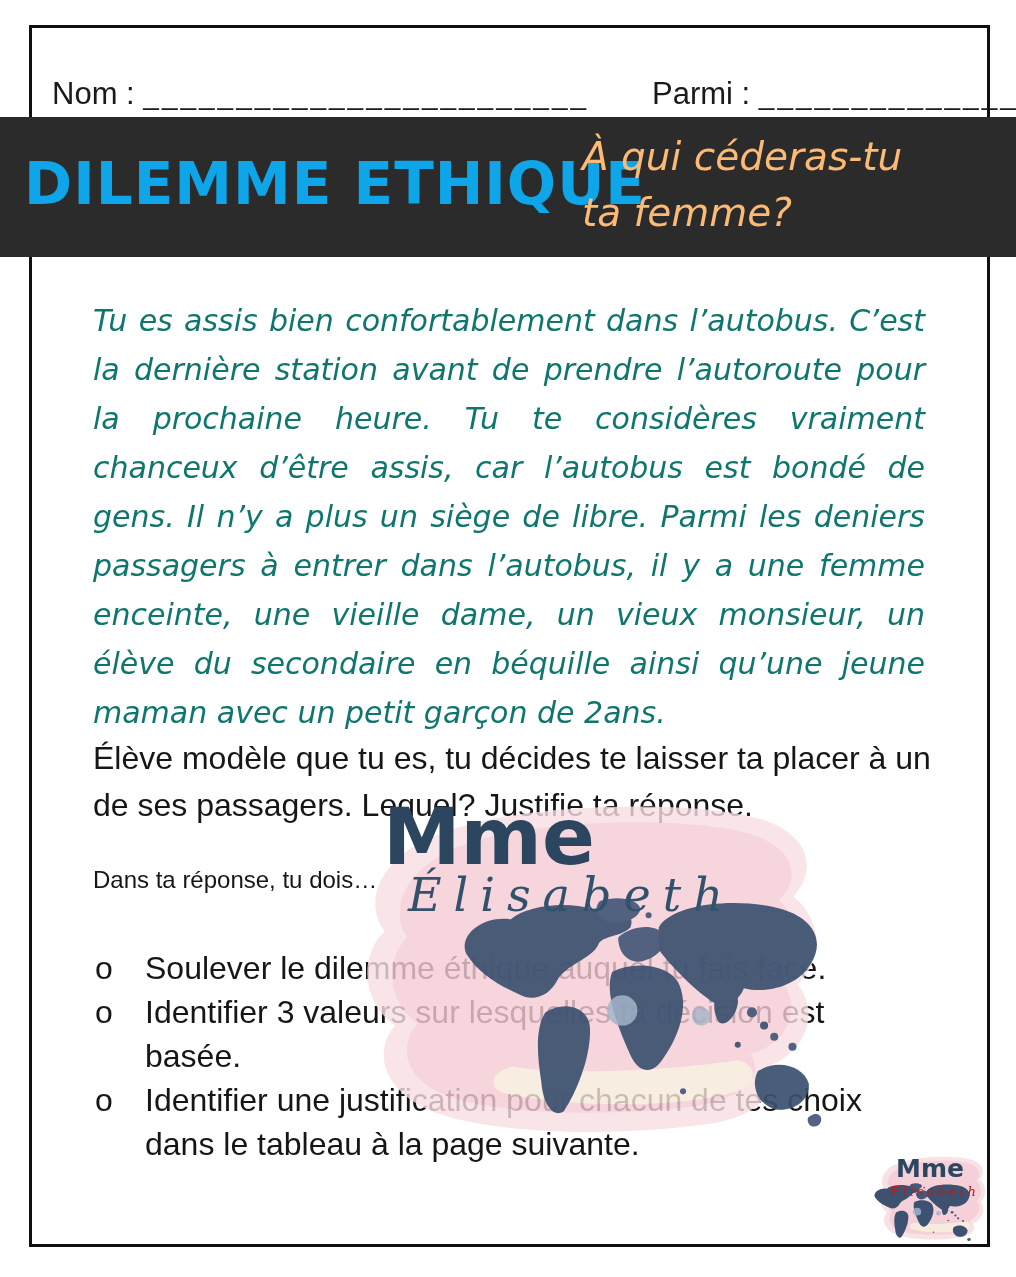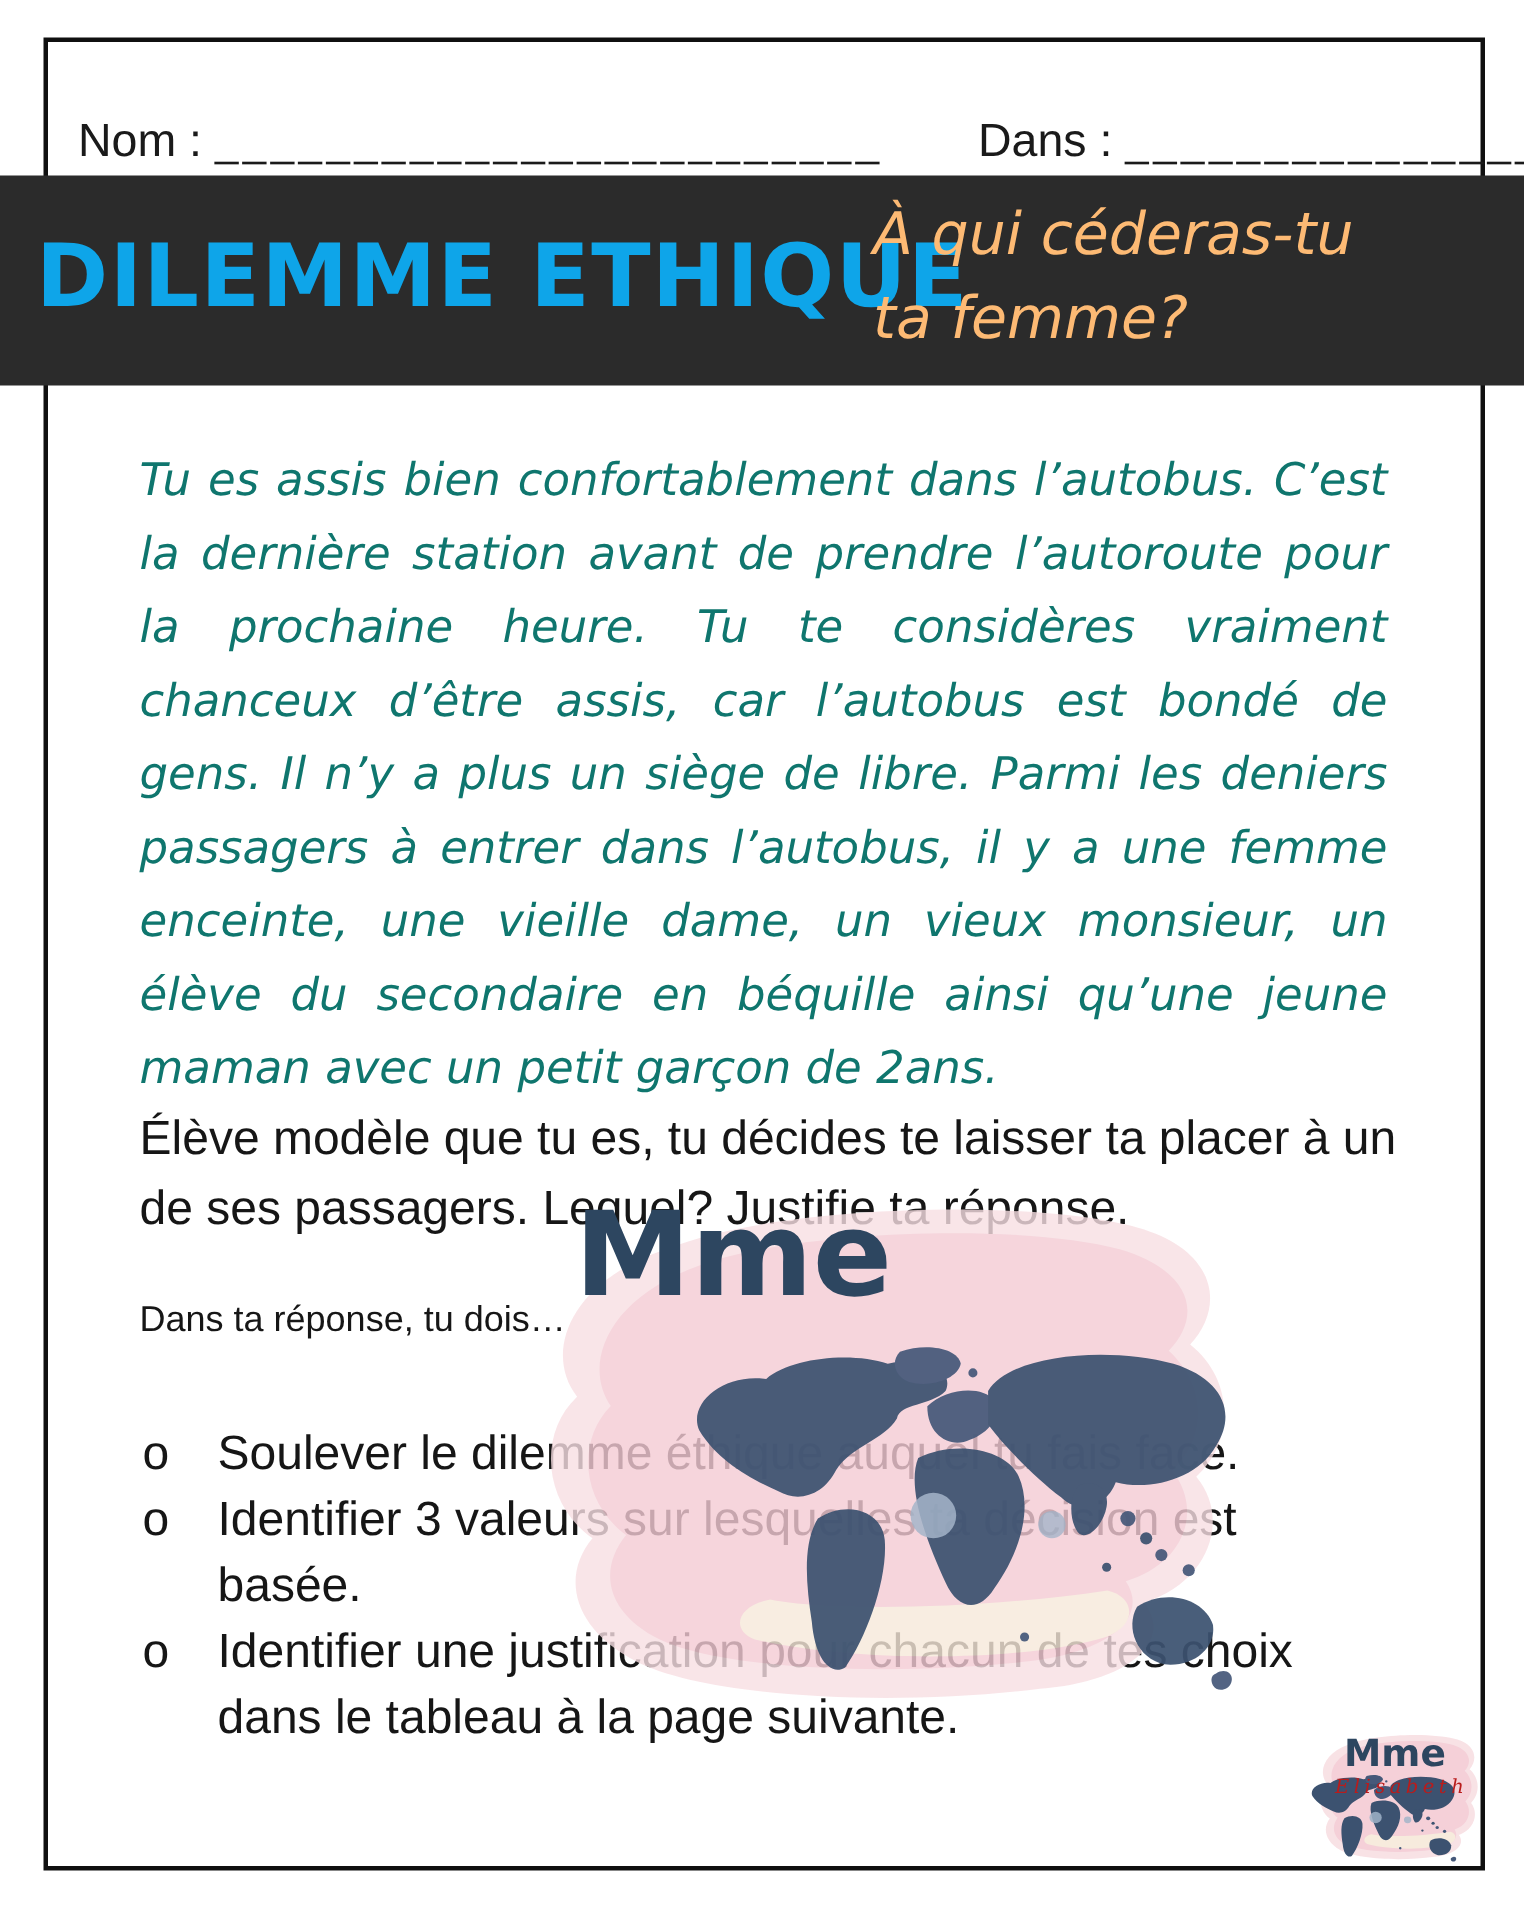--- a/index.html
+++ b/index.html
@@ -114,21 +114,21 @@
     </defs>
   </svg>
 
   <div class="page-border"></div>
 
   <div class="field field-nom">
     <span>Nom :</span>
     <span class="fill-line">________________________</span>
   </div>
   <div class="field field-date">
-    <span>Dans :</span>
+    <span>Parmi :</span>
     <span class="fill-line">_________________</span>
   </div>
 
   <div class="banner">
     <div class="banner-title">DILEMME ETHIQUE</div>
     <div class="banner-sub">
       <div>À qui céderas-tu</div>
       <div>ta femme?</div>
     </div>
   </div>
@@ -154,20 +154,21 @@
     </div>
   </div>
 
   <svg class="wm-pink" viewBox="0 0 460 330" preserveAspectRatio="none">
       <use href="#splash"></use>
     </svg>
   <svg class="wm-map" viewBox="0 0 380 250" preserveAspectRatio="none">
       <use href="#worldmap"></use>
     </svg>
   <div class="wm-mme">Mme</div>
+  <div class="wm-script">Élisabeth</div>
 
   <div class="logo">
     <svg class="logo-pink" viewBox="0 0 460 330" preserveAspectRatio="none">
         <use href="#splash"></use>
       </svg>
     <svg class="logo-map" viewBox="0 0 380 250" preserveAspectRatio="none">
         <use href="#worldmap"></use>
       </svg>
     <div class="logo-mme">Mme</div>
     <div class="logo-script">Elisabeth</div>

